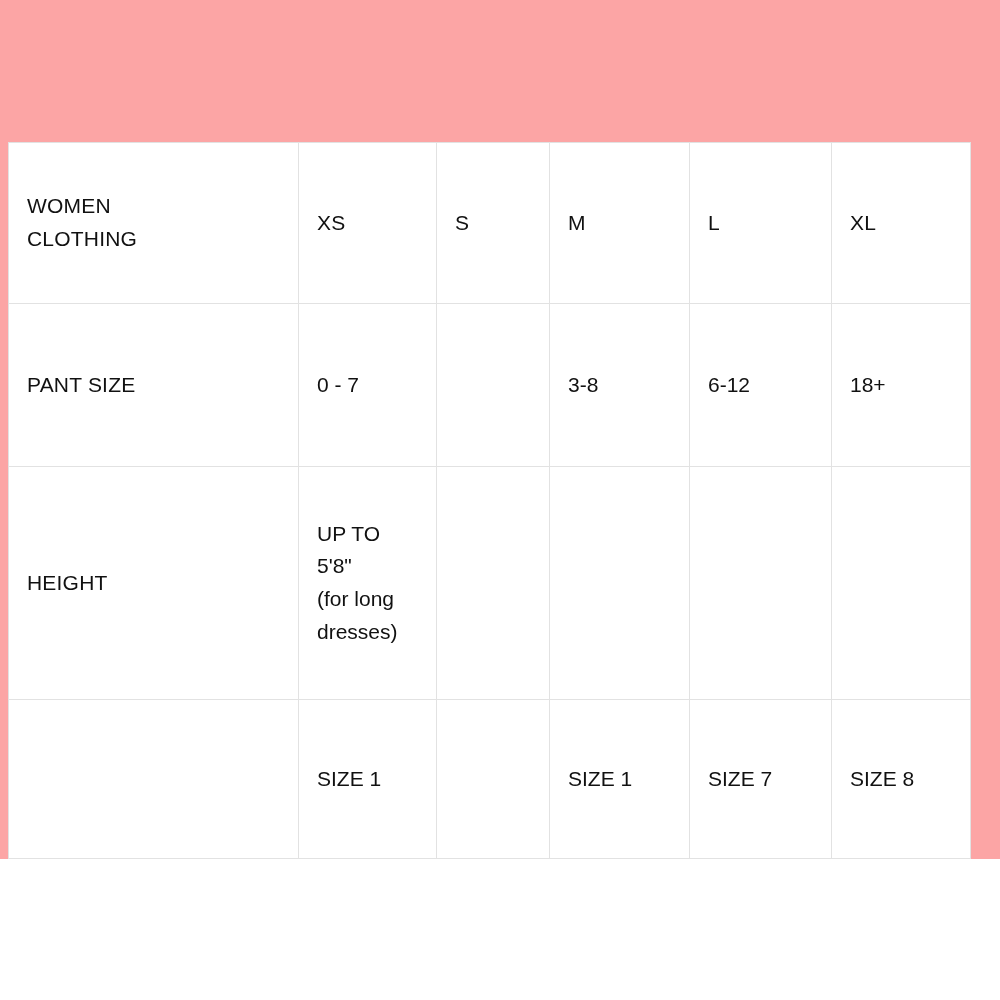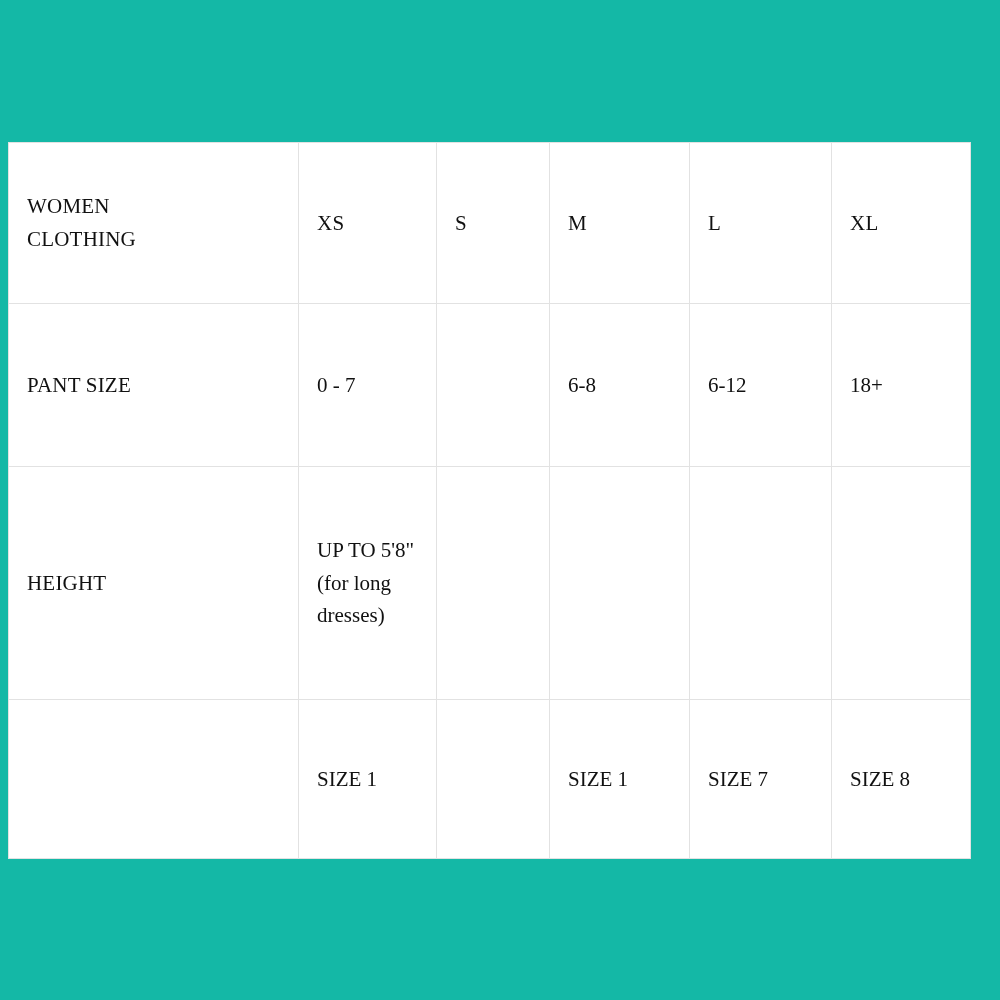--- a/index.html
+++ b/index.html
@@ -6,23 +6,22 @@
     margin: 0;
     padding: 0;
     width: 1000px;
     height: 1000px;
     background: #ffffff;
     font-family: "Liberation Sans", sans-serif;
   }
   #page {
     position: relative;
     width: 1000px;
-    height: 1000px;
-    background: #14b8a6;
-    font-family: Liberation Serif, serif;
+    height: 859px;
+    background: #fca5a5;
   }
   #size-chart {
     position: absolute;
     left: 8px;
     top: 142px;
     width: 962px;
     border-collapse: collapse;
     table-layout: fixed;
     background: #ffffff;
   }
@@ -103,21 +102,21 @@
 
       <tr class="row-pant">
         <td class="rowlabel">PANT SIZE</td>
         <td>
             <span class="cellwrap">0 - 7</span>
           </td>
         <td>
             <span class="cellwrap"></span>
           </td>
         <td>
-            <span class="cellwrap">6-8</span>
+            <span class="cellwrap">3-8</span>
           </td>
         <td class="narrow">
             <span class="cellwrap">6-12</span>
           </td>
         <td>
             <span class="cellwrap">18+</span>
           </td>
       </tr>
 
       <tr class="row-height">

